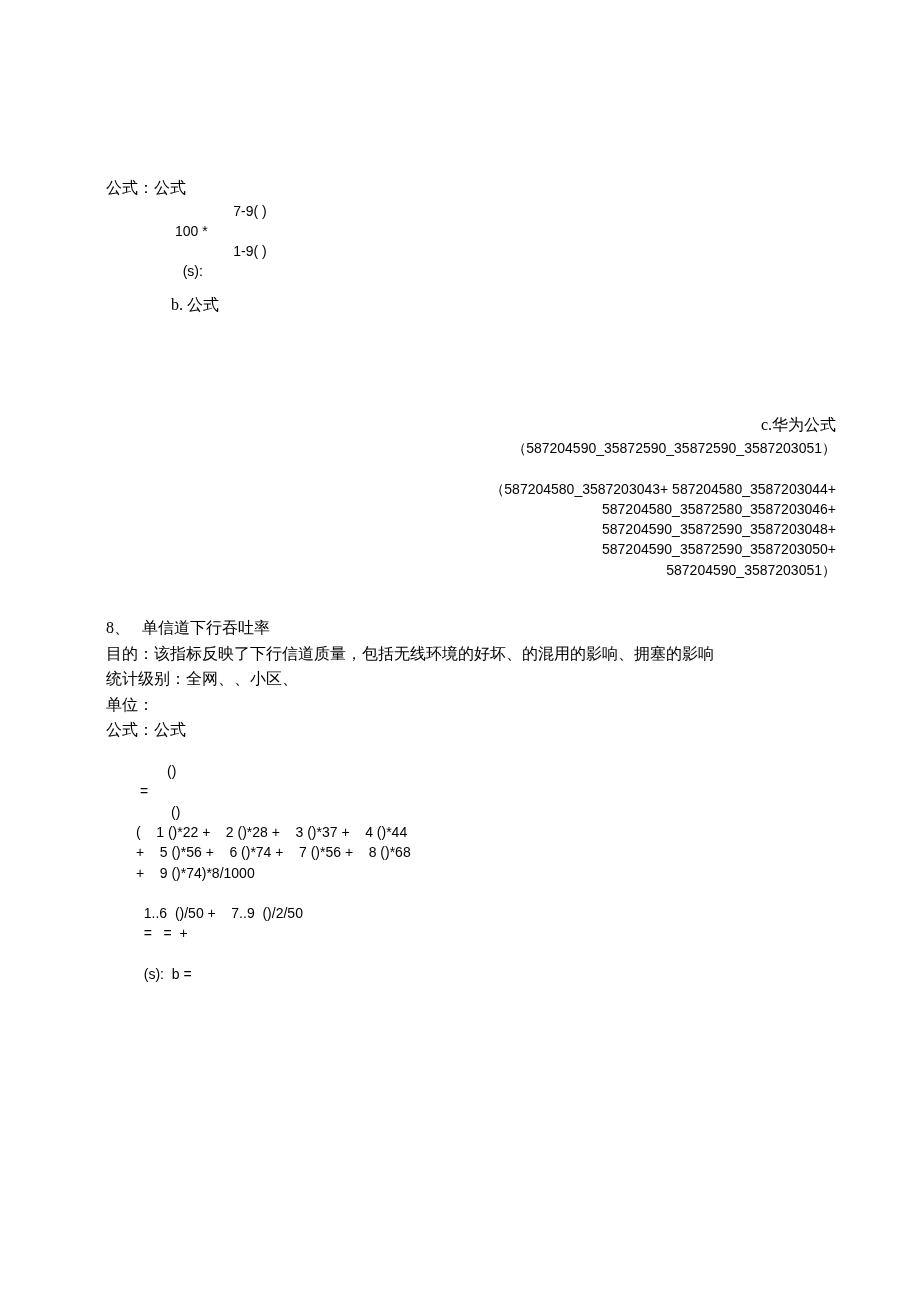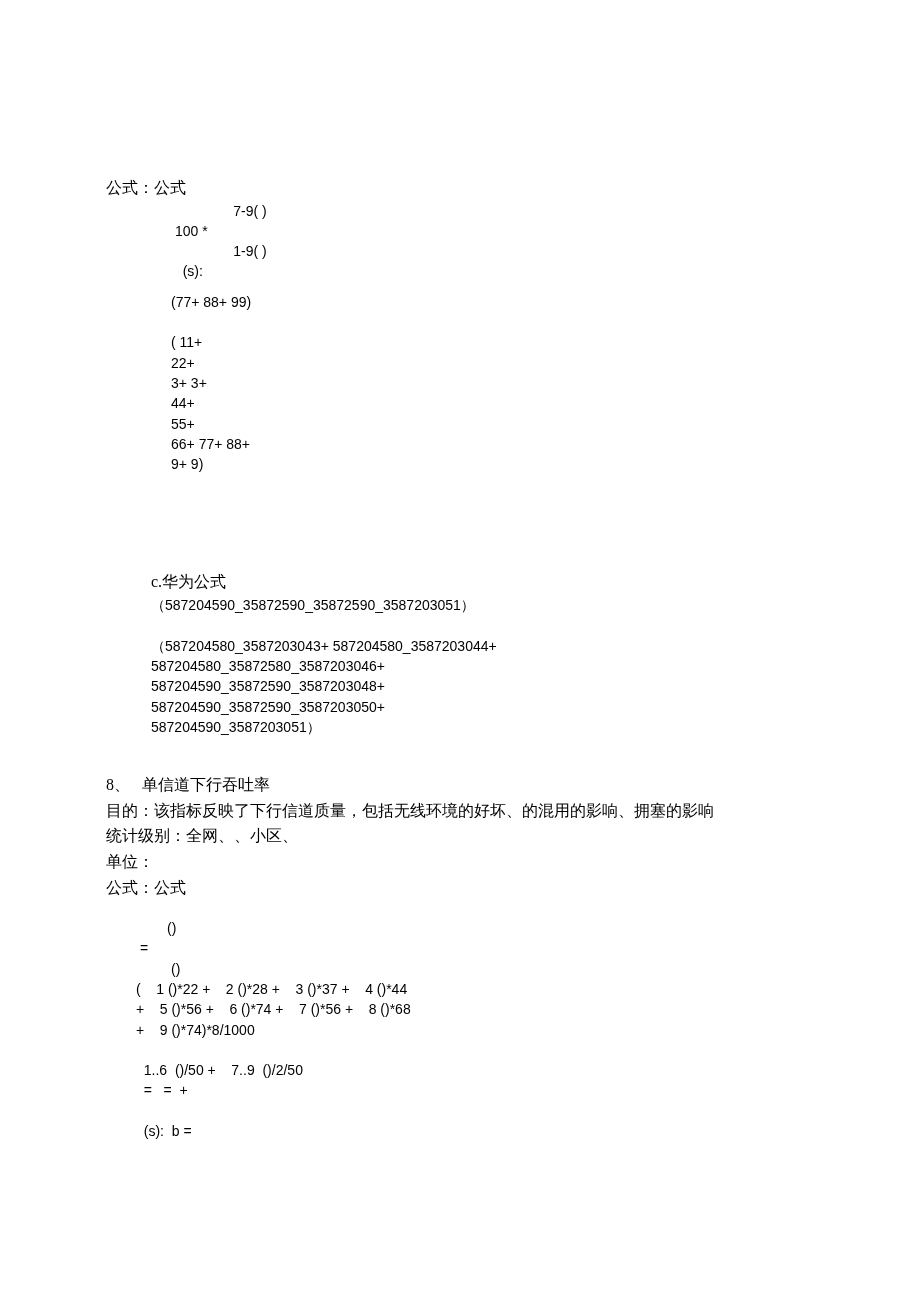--- a/index.html
+++ b/index.html
@@ -13,21 +13,21 @@
   }
   .page {
     width: 920px;
     min-height: 1302px;
     box-sizing: border-box;
     padding: 175px 95px 60px 95px;
     position: relative;
     margin-left: 11px;
   }
   .indent1 { margin-left: 65px; }
-  .indent2 { margin-left: 45px; }
+  .indent2 { margin-left: 45px; text-align: right; }
   .mono {
     font-family: Liberation Sans, sans-serif;
     font-size: 14px;
     white-space: pre;
     line-height: 1.45;
   }
   .body-text {
     font-size: 16px;
     line-height: 1.6;
   }
@@ -42,29 +42,21 @@
 
 <div class="body-text">公式：公式</div>
 
 <div class="mono indent1">                7-9( )
  100 *
                 1-9( )
    (s):</div>
 
 <div class="gap-sm"></div>
 
-<div class="mono indent1">(77+ 88+ 99)
-
-( 11+
-22+
-3+ 3+
-44+
-55+
-66+ 77+ 88+
-9+ 9)</div>
+<div class="body-text indent1">b. 公式</div>
 
 <div class="gap-lg"></div>
 
 <div class="body-text indent2">c.华为公式</div>
 <div class="mono indent2">（587204590_35872590_35872590_3587203051）
 
 （587204580_3587203043+ 587204580_3587203044+
 587204580_35872580_3587203046+
 587204590_35872590_3587203048+
 587204590_35872590_3587203050+

